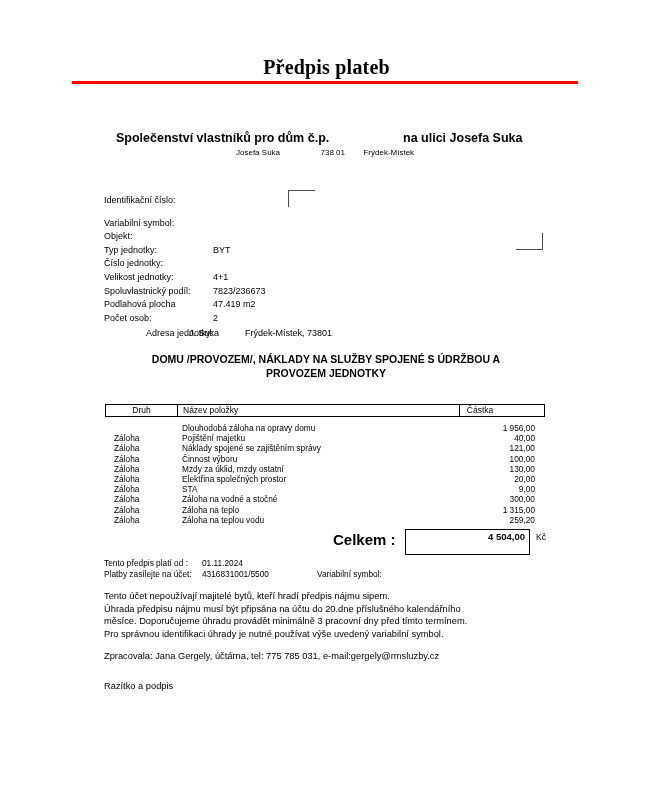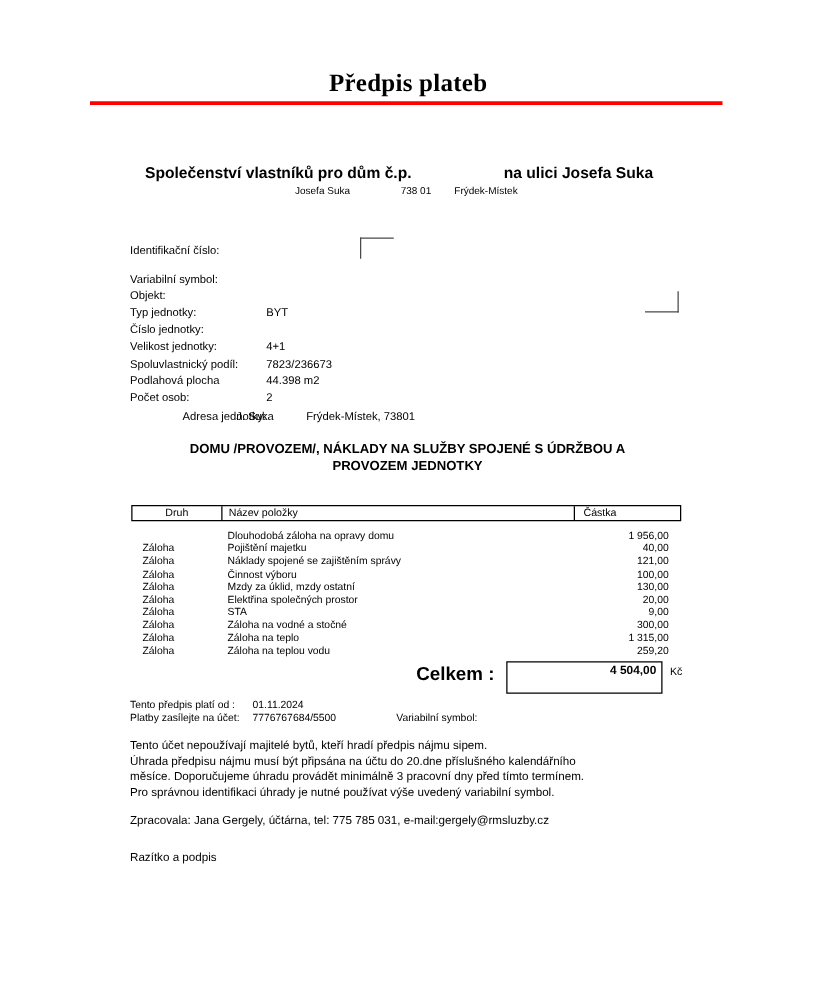--- a/index.html
+++ b/index.html
@@ -325,21 +325,21 @@
     <div class="field-row">
       <span class="field-label">Velikost jednotky:</span>
       <span class="field-value">4+1</span>
     </div>
     <div class="field-row">
       <span class="field-label">Spoluvlastnický podíl:</span>
       <span class="field-value">7823/236673</span>
     </div>
     <div class="field-row">
       <span class="field-label">Podlahová plocha</span>
-      <span class="field-value">44.398 m2</span>
+      <span class="field-value">47.419 m2</span>
     </div>
     <div class="field-row">
       <span class="field-label">Počet osob:</span>
       <span class="field-value">2</span>
     </div>
   </div>
 
   <div class="addr-row">
     <span class="addr-label">Adresa jednotky:</span>
     <span class="addr-v1">J. Suka</span>
@@ -415,21 +415,21 @@
   <div class="total-box">4 504,00</div>
   <div class="total-currency">Kč</div>
 
   <div class="pay-info">
     <div class="pay-row">
       <span class="pay-label">Tento předpis platí od :</span>
       <span class="pay-value">01.11.2024</span>
     </div>
     <div class="pay-row">
       <span class="pay-label">Platby zasílejte na účet:</span>
-      <span class="pay-value">7776767684/5500</span>
+      <span class="pay-value">4316831001/5500</span>
       <span class="pay-extra">Variabilní symbol:</span>
     </div>
   </div>
 
   <div class="notes">
     <div class="note-line">Tento účet nepoužívají majitelé bytů, kteří hradí předpis nájmu sipem.</div>
     <div class="note-line">Úhrada předpisu nájmu musí být připsána na účtu do 20.dne příslušného kalendářního</div>
     <div class="note-line">měsíce. Doporučujeme úhradu provádět minimálně 3 pracovní dny před tímto termínem.</div>
     <div class="note-line">Pro správnou identifikaci úhrady je nutné používat výše uvedený variabilní symbol.</div>
   </div>

